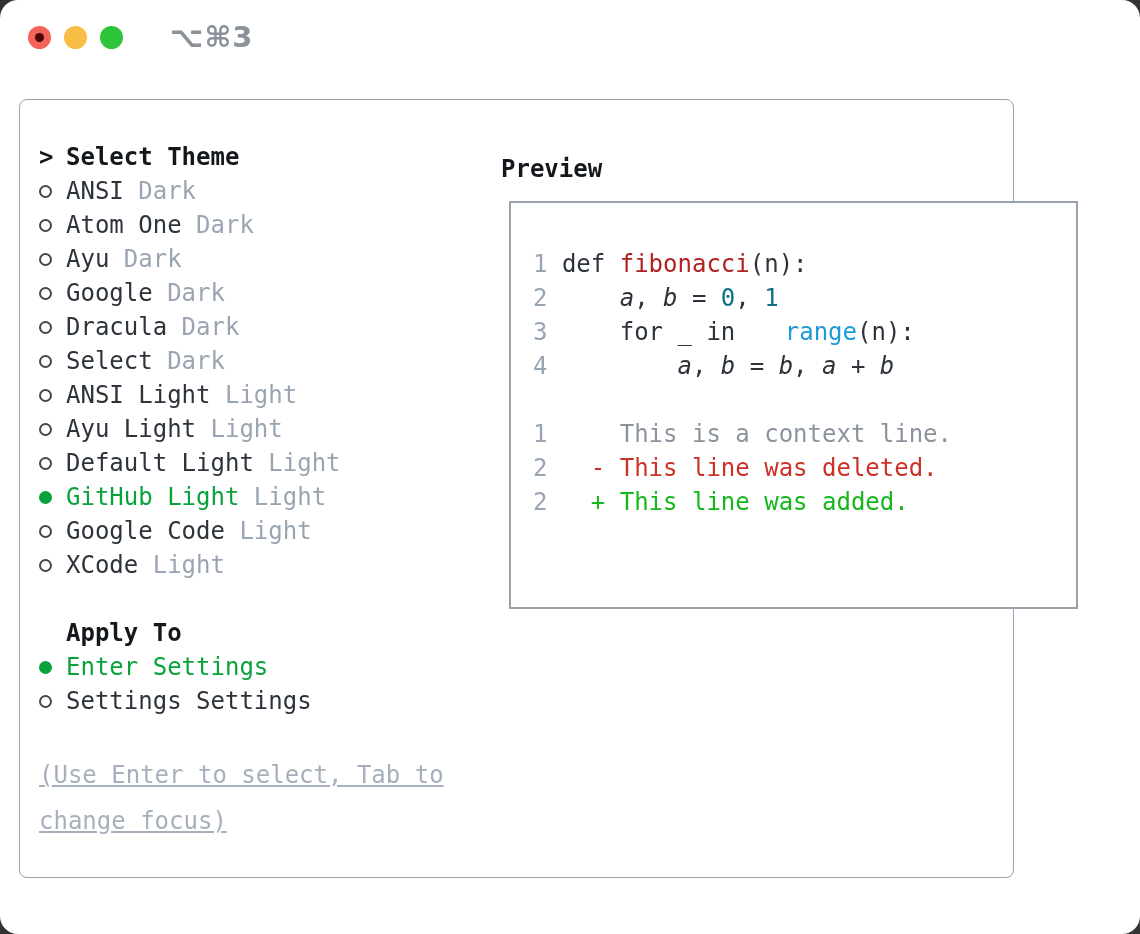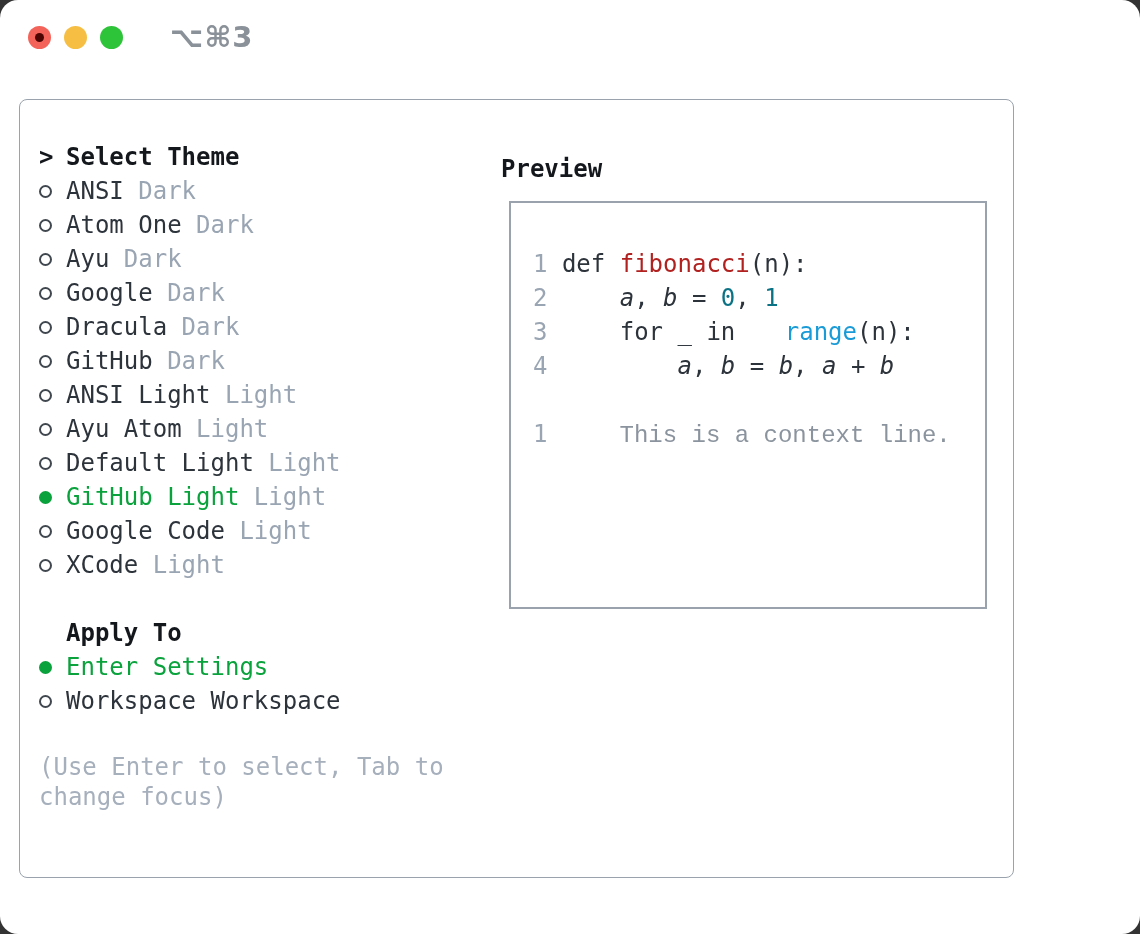--- a/index.html
+++ b/index.html
@@ -25,35 +25,35 @@
   .row{display:flex;align-items:center;height:34px;line-height:34px;white-space:pre;}
   .bullet-slot{display:inline-flex;width:27px;flex:0 0 27px;align-items:center;}
   .prompt{font-weight:bold;color:var(--header,#14181c);}
   .bullet{width:13px;height:13px;border-radius:50%;border:2px solid #40474f;box-sizing:border-box;}
   .bullet.selected{border-color:var(--green,#0aa23c);background:var(--green,#0aa23c);}
   .hdr{font-weight:bold;color:var(--header,#14181c);}
   .tname{color:var(--text,#2d333b);}
   .tname.green{color:var(--green,#0aa23c);}
   .tsuffix{color:var(--muted,#9aa5b3);margin-left:1ch;}
   .spacer{height:34px;}
-  .hint{color:var(--hint,#a6afbc);white-space:pre-line;line-height:30px;font-size:24px;}
+  .hint{color:var(--hint,#a6afbc);white-space:pre-line;line-height:46px;font-size:24px;text-decoration:underline;}
   
   .preview-title{position:absolute;left:481px;top:52px;height:34px;line-height:34px;
     font-size:24px;font-weight:bold;color:var(--header,#14181c);}
-  .preview-box{position:absolute;left:489px;top:101px;width:478px;height:408px;box-sizing:border-box;
+  .preview-box{position:absolute;left:489px;top:101px;width:569px;height:408px;box-sizing:border-box;
     border:2px solid var(--border,#99a2ad);padding:44px 0 0 22px;font-size:24px;background:#fff;}
   .pline{height:34px;line-height:34px;white-space:pre;}
   .gap{height:34px;}
   .lineno{display:inline-block;width:2ch;color:var(--lineno,#9aa5b3);}
   .seg-plain{color:var(--text,#2d333b);}
   .seg-var{color:var(--text,#2d333b);font-style:italic;}
   .seg-func{color:var(--code_red,#b1211f);}
   .seg-num{color:var(--code_teal,#0b7285);}
   .seg-builtin{color:var(--code_blue,#1a9bd7);margin-left:35px;}
-  .seg-context{color:var(--diff_context,#8b949e);font-family:Liberation Mono, monospace;}
+  .seg-context{color:var(--diff_context,#8b949e);}
   .seg-del{color:var(--diff_red,#cb3227);}
   .seg-add{color:var(--diff_green,#16b71c);}
 </style>
 </head>
 <body>
 
 <div class="window">
 
   <div class="titlebar">
     <span class="dot dot-red">
@@ -71,56 +71,58 @@
         <span class="bullet-slot prompt">&gt;</span>
         <span class="hdr">Select Theme</span>
       </div>
 
       <div id="theme-list">
           <div class="row"><span class="bullet-slot"><span class="bullet"></span></span><span class="tname">ANSI</span><span class="tsuffix">Dark</span></div>
           <div class="row"><span class="bullet-slot"><span class="bullet"></span></span><span class="tname">Atom One</span><span class="tsuffix">Dark</span></div>
           <div class="row"><span class="bullet-slot"><span class="bullet"></span></span><span class="tname">Ayu</span><span class="tsuffix">Dark</span></div>
           <div class="row"><span class="bullet-slot"><span class="bullet"></span></span><span class="tname">Google</span><span class="tsuffix">Dark</span></div>
           <div class="row"><span class="bullet-slot"><span class="bullet"></span></span><span class="tname">Dracula</span><span class="tsuffix">Dark</span></div>
-          <div class="row"><span class="bullet-slot"><span class="bullet"></span></span><span class="tname">GitHub</span><span class="tsuffix">Dark</span></div>
+          <div class="row"><span class="bullet-slot"><span class="bullet"></span></span><span class="tname">Select</span><span class="tsuffix">Dark</span></div>
           <div class="row"><span class="bullet-slot"><span class="bullet"></span></span><span class="tname">ANSI Light</span><span class="tsuffix">Light</span></div>
-          <div class="row"><span class="bullet-slot"><span class="bullet"></span></span><span class="tname">Ayu Atom</span><span class="tsuffix">Light</span></div>
+          <div class="row"><span class="bullet-slot"><span class="bullet"></span></span><span class="tname">Ayu Light</span><span class="tsuffix">Light</span></div>
           <div class="row"><span class="bullet-slot"><span class="bullet"></span></span><span class="tname">Default Light</span><span class="tsuffix">Light</span></div>
           <div class="row"><span class="bullet-slot"><span class="bullet selected"></span></span><span class="tname green">GitHub Light</span><span class="tsuffix">Light</span></div>
           <div class="row"><span class="bullet-slot"><span class="bullet"></span></span><span class="tname">Google Code</span><span class="tsuffix">Light</span></div>
           <div class="row"><span class="bullet-slot"><span class="bullet"></span></span><span class="tname">XCode</span><span class="tsuffix">Light</span></div>
         </div>
 
       <div class="spacer"></div>
 
       <div class="row">
         <span class="bullet-slot"></span>
         <span class="hdr">Apply To</span>
       </div>
 
       <div id="apply-list">
           <div class="row"><span class="bullet-slot"><span class="bullet selected"></span></span><span class="tname green">Enter Settings</span></div>
-          <div class="row"><span class="bullet-slot"><span class="bullet"></span></span><span class="tname">Workspace Workspace</span></div>
+          <div class="row"><span class="bullet-slot"><span class="bullet"></span></span><span class="tname">Settings Settings</span></div>
         </div>
 
       <div class="spacer"></div>
 
       <div class="hint">(Use Enter to select, Tab to
 change focus)</div>
     </div>
 
     <div class="preview-title">Preview</div>
 
     <div class="preview-box">
       <div id="code-block">
           <div class="pline"><span class="lineno">1</span><span class="seg-plain">def </span><span class="seg-func">fibonacci</span><span class="seg-plain">(n):</span></div>
           <div class="pline"><span class="lineno">2</span><span class="seg-plain">    </span><span class="seg-var">a</span><span class="seg-plain">, </span><span class="seg-var">b</span><span class="seg-plain"> = </span><span class="seg-num">0</span><span class="seg-plain">, </span><span class="seg-num">1</span></div>
           <div class="pline"><span class="lineno">3</span><span class="seg-plain">    for _ in </span><span class="seg-builtin">range</span><span class="seg-plain">(n):</span></div>
           <div class="pline"><span class="lineno">4</span><span class="seg-plain">        </span><span class="seg-var">a</span><span class="seg-plain">, </span><span class="seg-var">b</span><span class="seg-plain"> = </span><span class="seg-var">b</span><span class="seg-plain">, </span><span class="seg-var">a</span><span class="seg-plain"> + </span><span class="seg-var">b</span></div>
         </div>
       <div class="gap"></div>
       <div id="diff-block">
           <div class="pline"><span class="lineno">1</span><span class="seg-context">    This is a context line.</span></div>
+          <div class="pline"><span class="lineno">2</span><span class="seg-del">  - This line was deleted.</span></div>
+          <div class="pline"><span class="lineno">2</span><span class="seg-add">  + This line was added.</span></div>
         </div>
     </div>
 
   </div>
 </div>
 
 </body></html>

